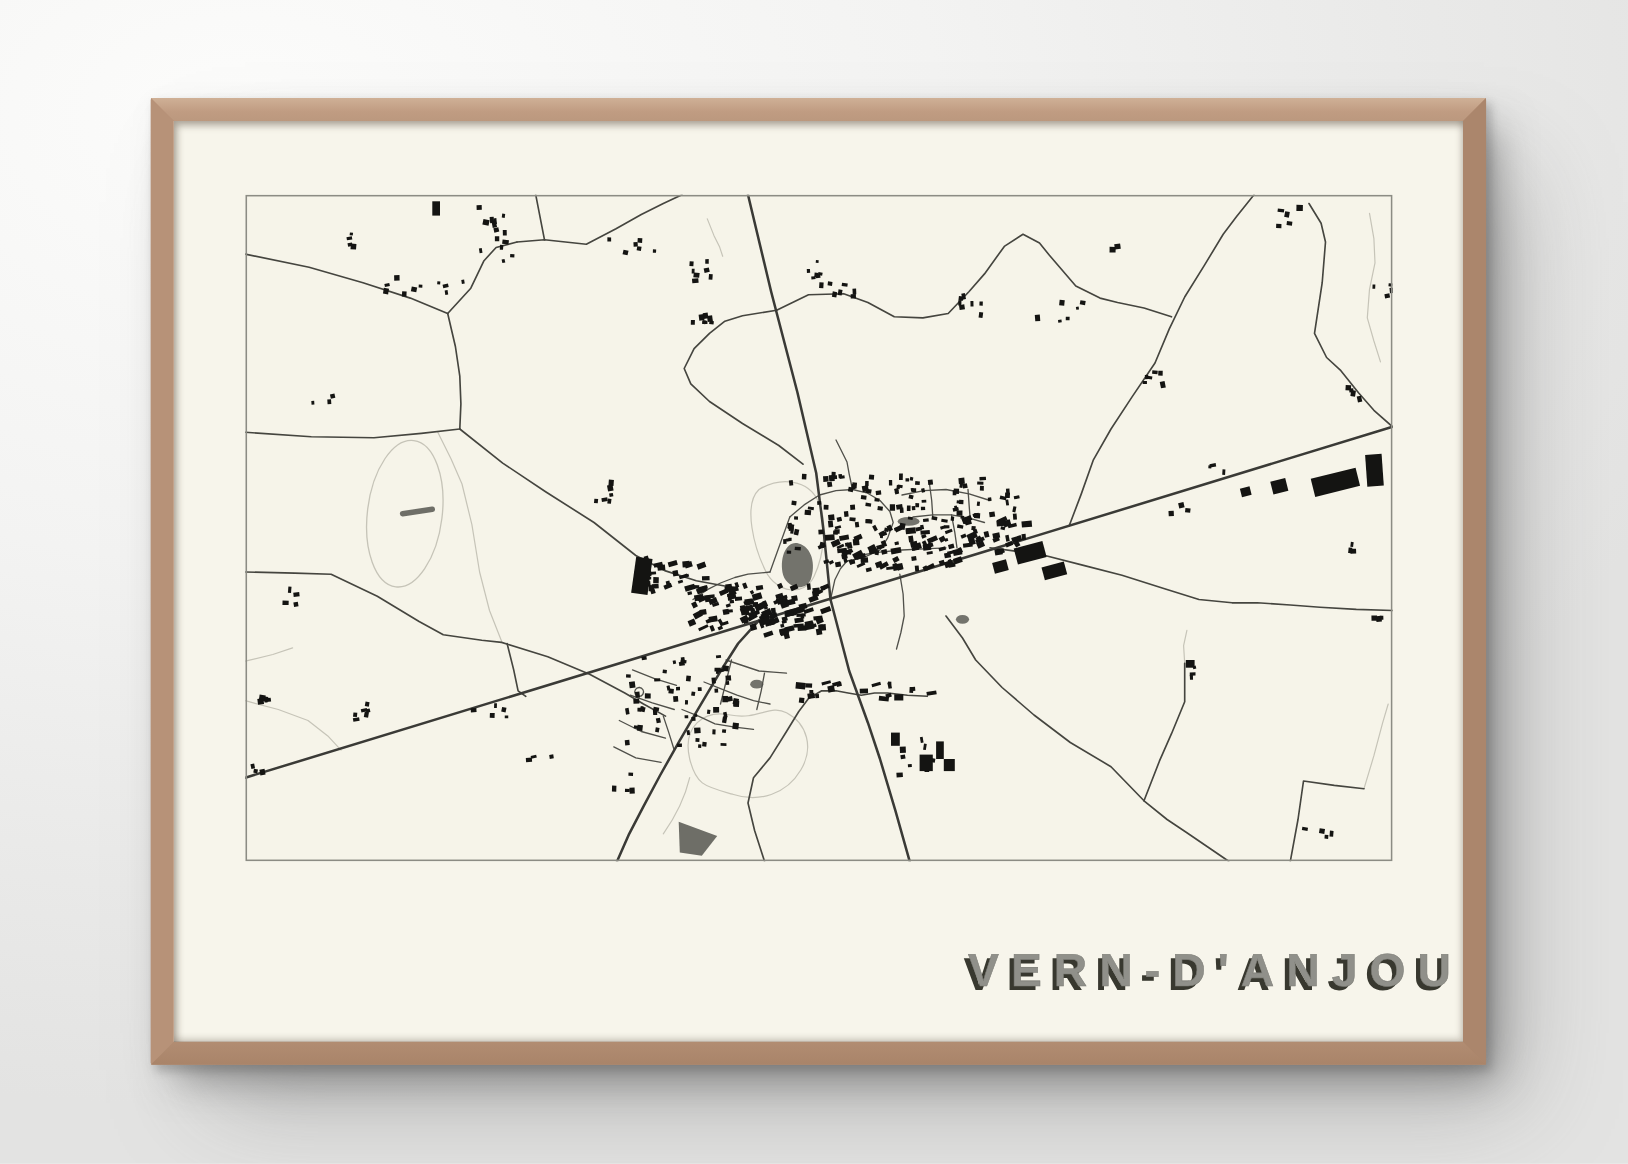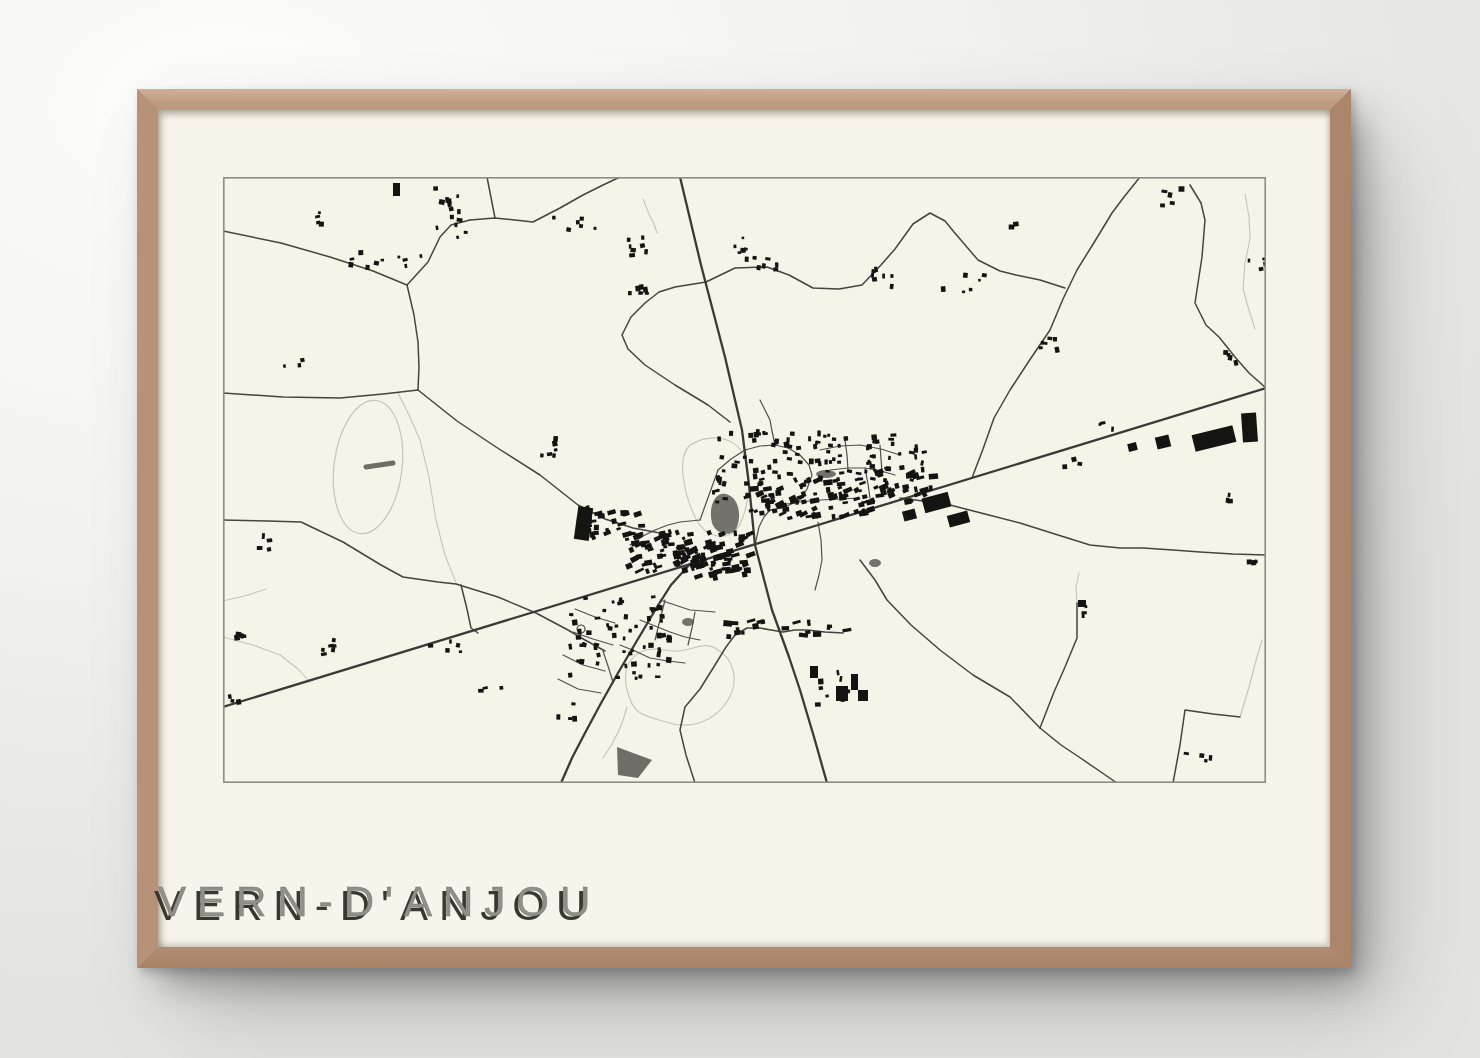--- a/index.html
+++ b/index.html
@@ -32,23 +32,23 @@
     position:absolute;inset:21px;background:#f7f5eb;
     box-shadow: inset 3px 4px 7px rgba(70,55,40,.40),
                 inset -2px -3px 6px rgba(70,55,40,.22);
   }
   .map-area{
     position:absolute;left:65px;top:67px;width:1043px;height:606px;
     background:#f6f4e9;
   }
   .map-area svg{display:block;width:100%;height:100%;}
   .poster-title{
-    position:absolute;left:0;right:0;top:768px;
-    text-align:left;
-    font-weight:400;font-size:42px;letter-spacing:11px;
+    position:absolute;left:0;right:0;top:748px;
+    text-align:right;
+    font-weight:700;font-size:42px;letter-spacing:11px;
     color:#90908a;
     text-shadow:-4px 4px 0 #38382f;
     -webkit-text-stroke:0.5px #7c7c76;
   }
 </style>
 </head>
 <body>
 
 <div class="scene">
   <div class="frame">

